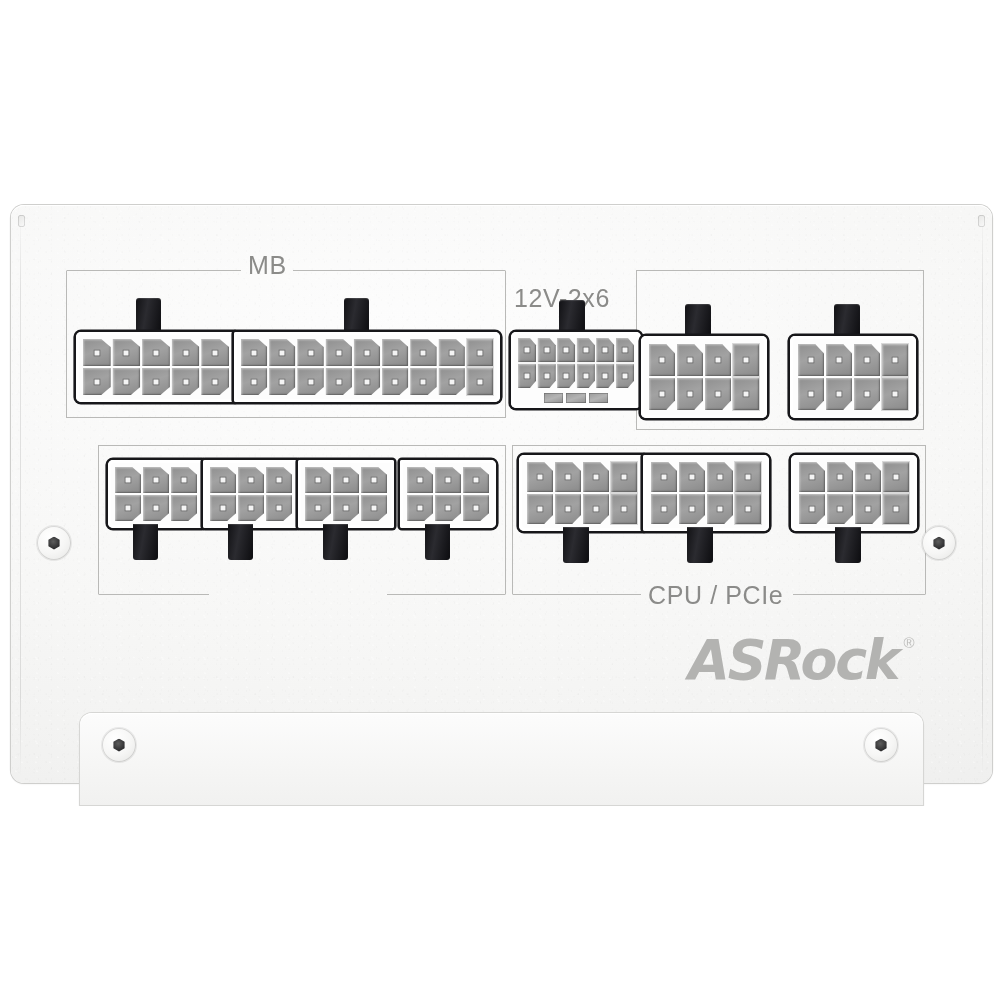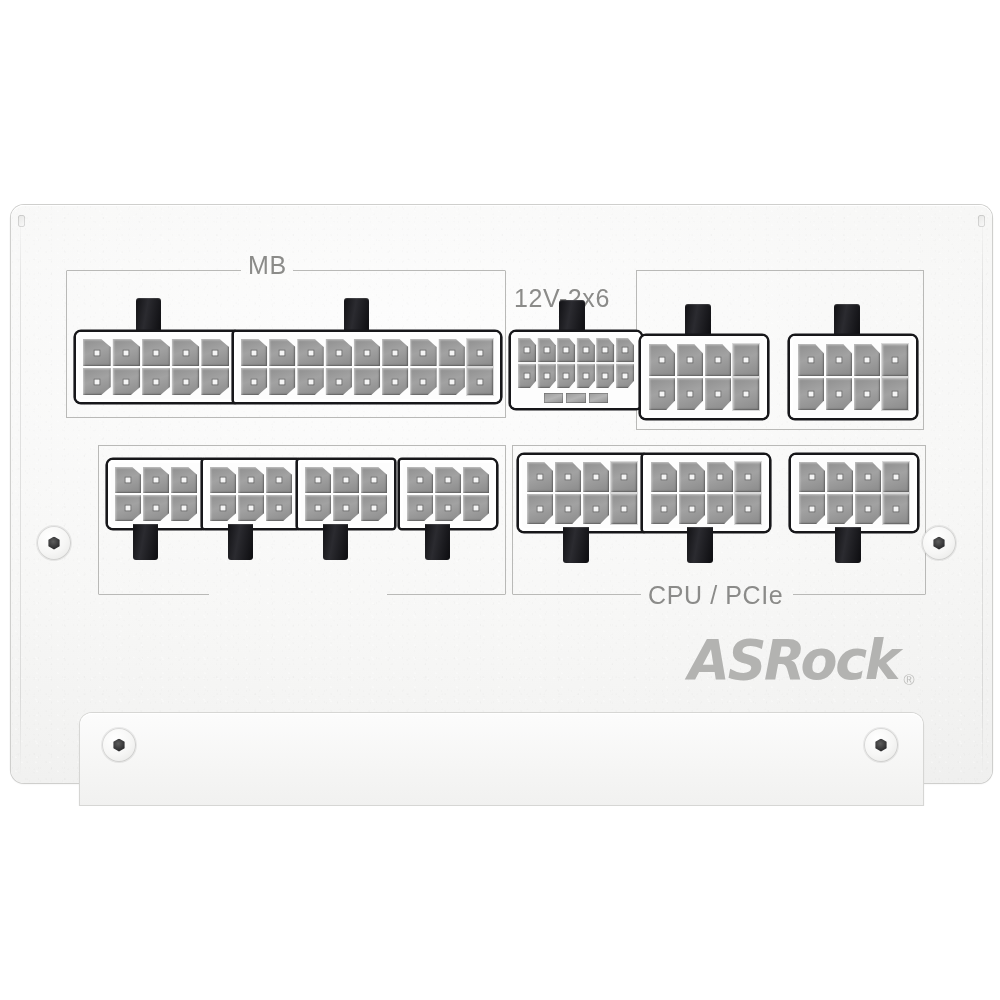--- a/index.html
+++ b/index.html
@@ -182,21 +182,21 @@
     background: linear-gradient(to bottom, #fcfcfc 0%, #f6f6f5 55%, #f1f1f0 100%);
     box-shadow:
       inset 0 1.2px 0 rgba(255,255,255,0.95),
       0 0 0 1.1px #d6d6d4;
   }
 
   
   .logo {
     position: absolute;
     left: 684px; top: 632px;
-    display: flex; align-items: flex-end;
+    display: flex; align-items: flex-start;
     color: #b6b6b4;
     user-select: none;
   }
   .logo .wordmark {
     font-size: 56px;
     font-weight: bold;
     letter-spacing: -2.4px;
     font-style: italic;
     line-height: 1;
     font-family: "DejaVu Sans", sans-serif;

